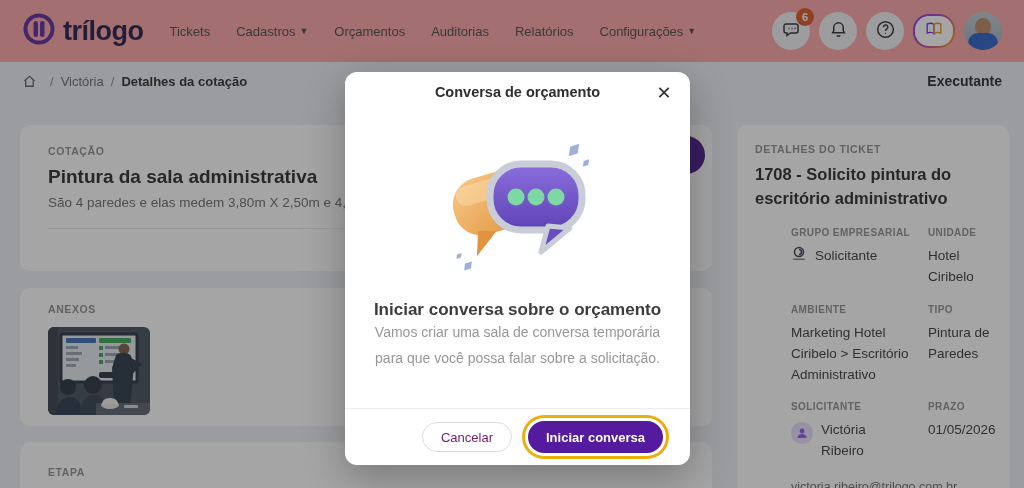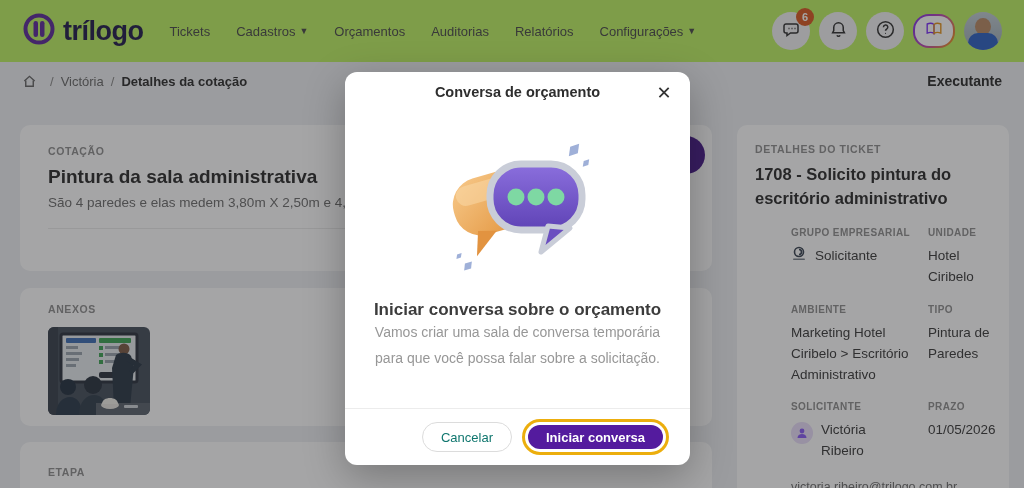--- a/index.html
+++ b/index.html
@@ -1,20 +1,20 @@
 <!DOCTYPE html>
 <html><head>
 <meta charset="utf-8">
 <style>
   * { margin:0; padding:0; box-sizing:border-box; }
   html,body { width:1024px; height:488px; font-family:"Liberation Sans", sans-serif; }
   #app { position:relative; width:1024px; height:488px; background:#eef0f3; overflow:hidden; }
 
   
-  .navbar { position:absolute; top:0; left:0; width:1024px; height:62px; background:#bef264;
+  .navbar { position:absolute; top:0; left:0; width:1024px; height:62px; background:#fca5a5;
             display:flex; align-items:center; padding:0 22px; z-index:1; }
   .logo { display:flex; align-items:center; gap:7px; margin-right:26px; cursor:pointer; }
   .logo-text { font-size:27px; font-weight:700; color:#241e4e; letter-spacing:-0.5px; }
   .nav-items { display:flex; align-items:center; gap:26px; }
   .nav-item { font-size:13px; color:#4c4c4c; cursor:pointer; display:flex; align-items:center; gap:4px; white-space:nowrap; }
   .caret { font-size:9px; color:#4c4c4c; }
   .nav-right { margin-left:auto; display:flex; align-items:center; gap:9px; }
   .icon-circle { width:38px; height:38px; border-radius:50%; background:#f2f2f4; display:flex;
                  align-items:center; justify-content:center; cursor:pointer; position:relative; }
   .badge { position:absolute; top:-4px; right:-4px; min-width:18px; height:18px; border-radius:9px;
@@ -76,22 +76,22 @@
   .modal-title { font-size:14.5px; font-weight:700; color:#2e2e2e; }
   .modal-close { position:absolute; right:14px; top:9px; width:24px; height:24px; display:flex;
                  align-items:center; justify-content:center; font-size:18px; color:#333; cursor:pointer; }
   .modal-content { flex:1; display:flex; flex-direction:column; align-items:center; }
   .illus { margin-top:16px; }
   .modal-heading { font-size:17px; font-weight:700; color:#3c3c3c; margin-top:10px; }
   .modal-body { font-size:14px; color:#979797; text-align:center; line-height:1.85; margin-top:0; padding:0 24px; }
   .modal-footer { height:57px; border-top:1px solid #ececec; display:flex; align-items:center;
                   justify-content:flex-end; gap:16px; padding:0 22px; }
   .btn-cancel { height:30px; padding:0 18px; border-radius:16px; border:1px solid #dcdcdc; background:#fff;
-                font-size:13px; color:#0f766e; cursor:pointer; font-family:inherit; }
-  .btn-confirm { height:24px; padding:0 18px; border-radius:17px; border:none; background:#541b9e;
+                font-size:13px; color:#701a75; cursor:pointer; font-family:inherit; }
+  .btn-confirm { height:32px; padding:0 18px; border-radius:17px; border:none; background:#541b9e;
                  font-size:13px; font-weight:700; color:#fff; cursor:pointer; font-family:inherit;
                  box-shadow:0 0 0 3px #ffffff, 0 0 0 6px #ecae0d; margin-right:5px; }
 </style>
 </head>
 <body>
 
 <div id="app">
 
   <div class="navbar">
     <div class="logo">

